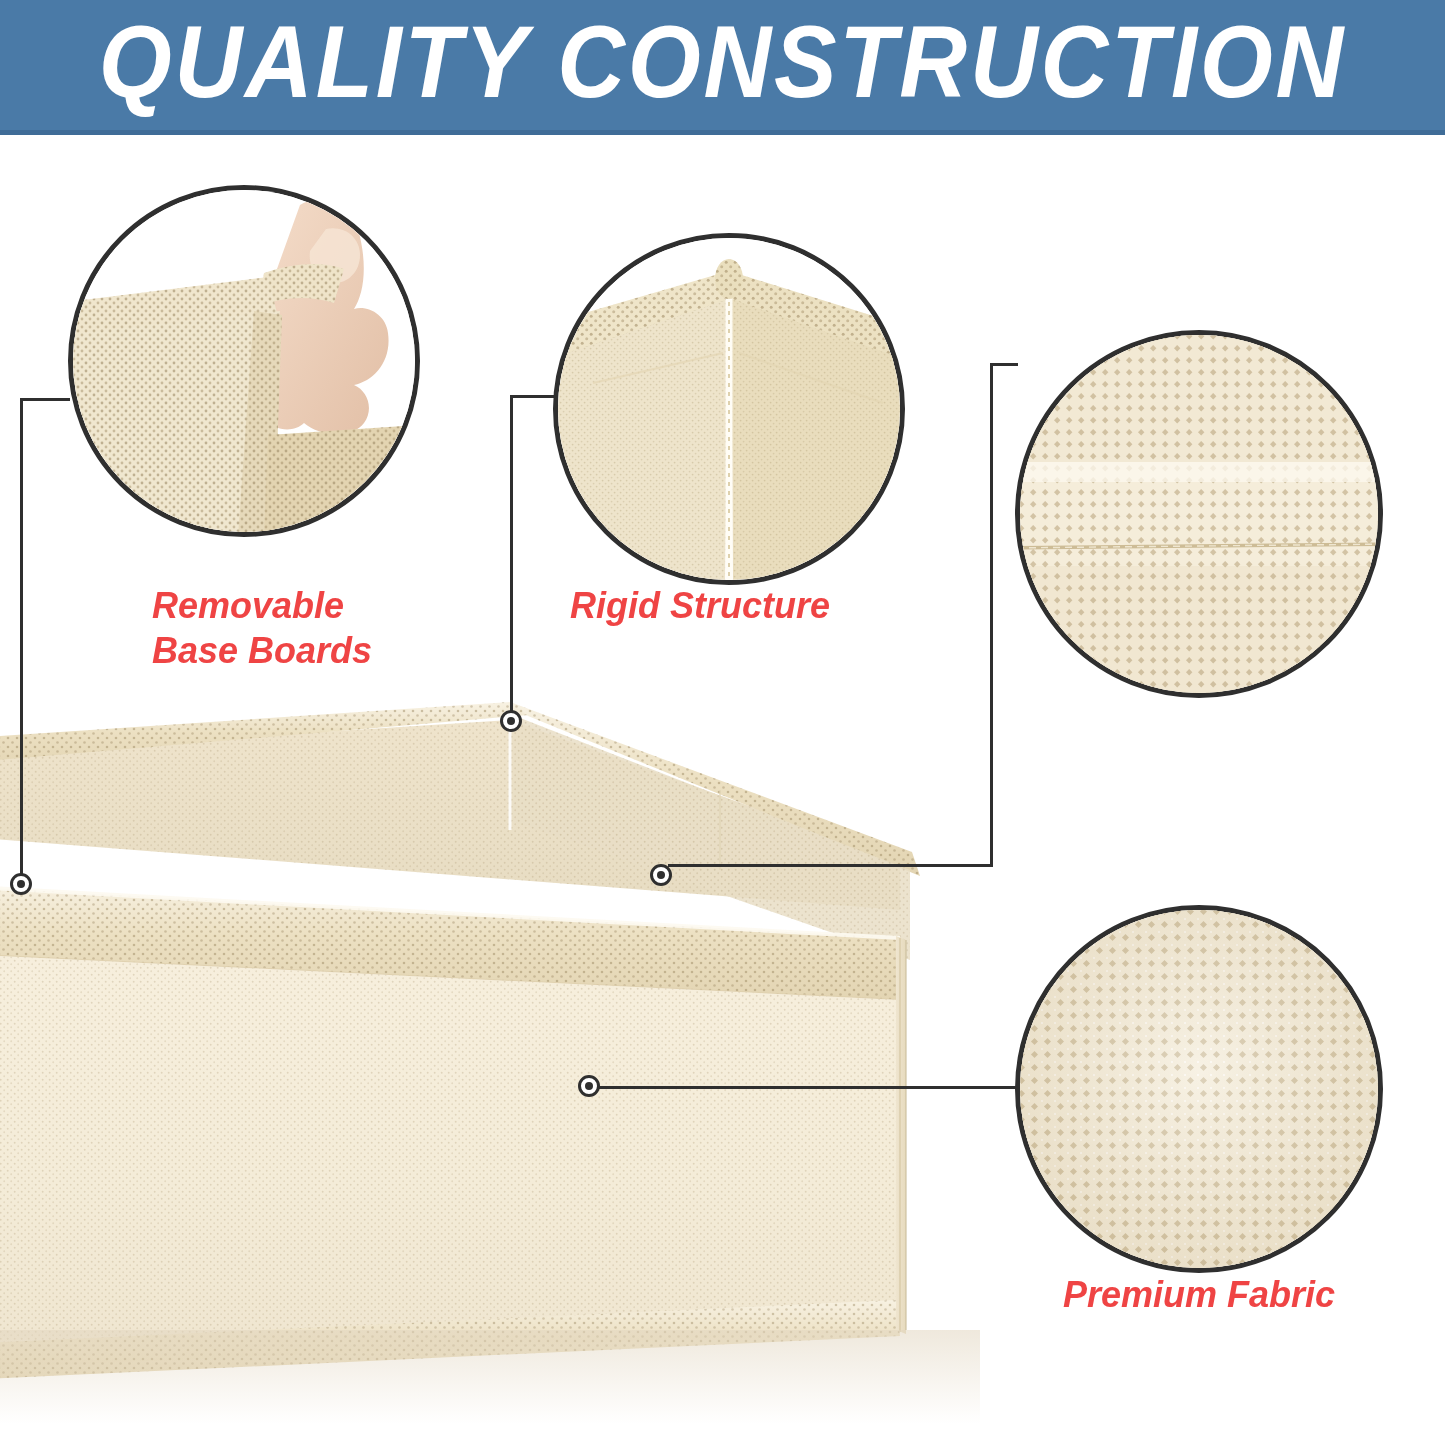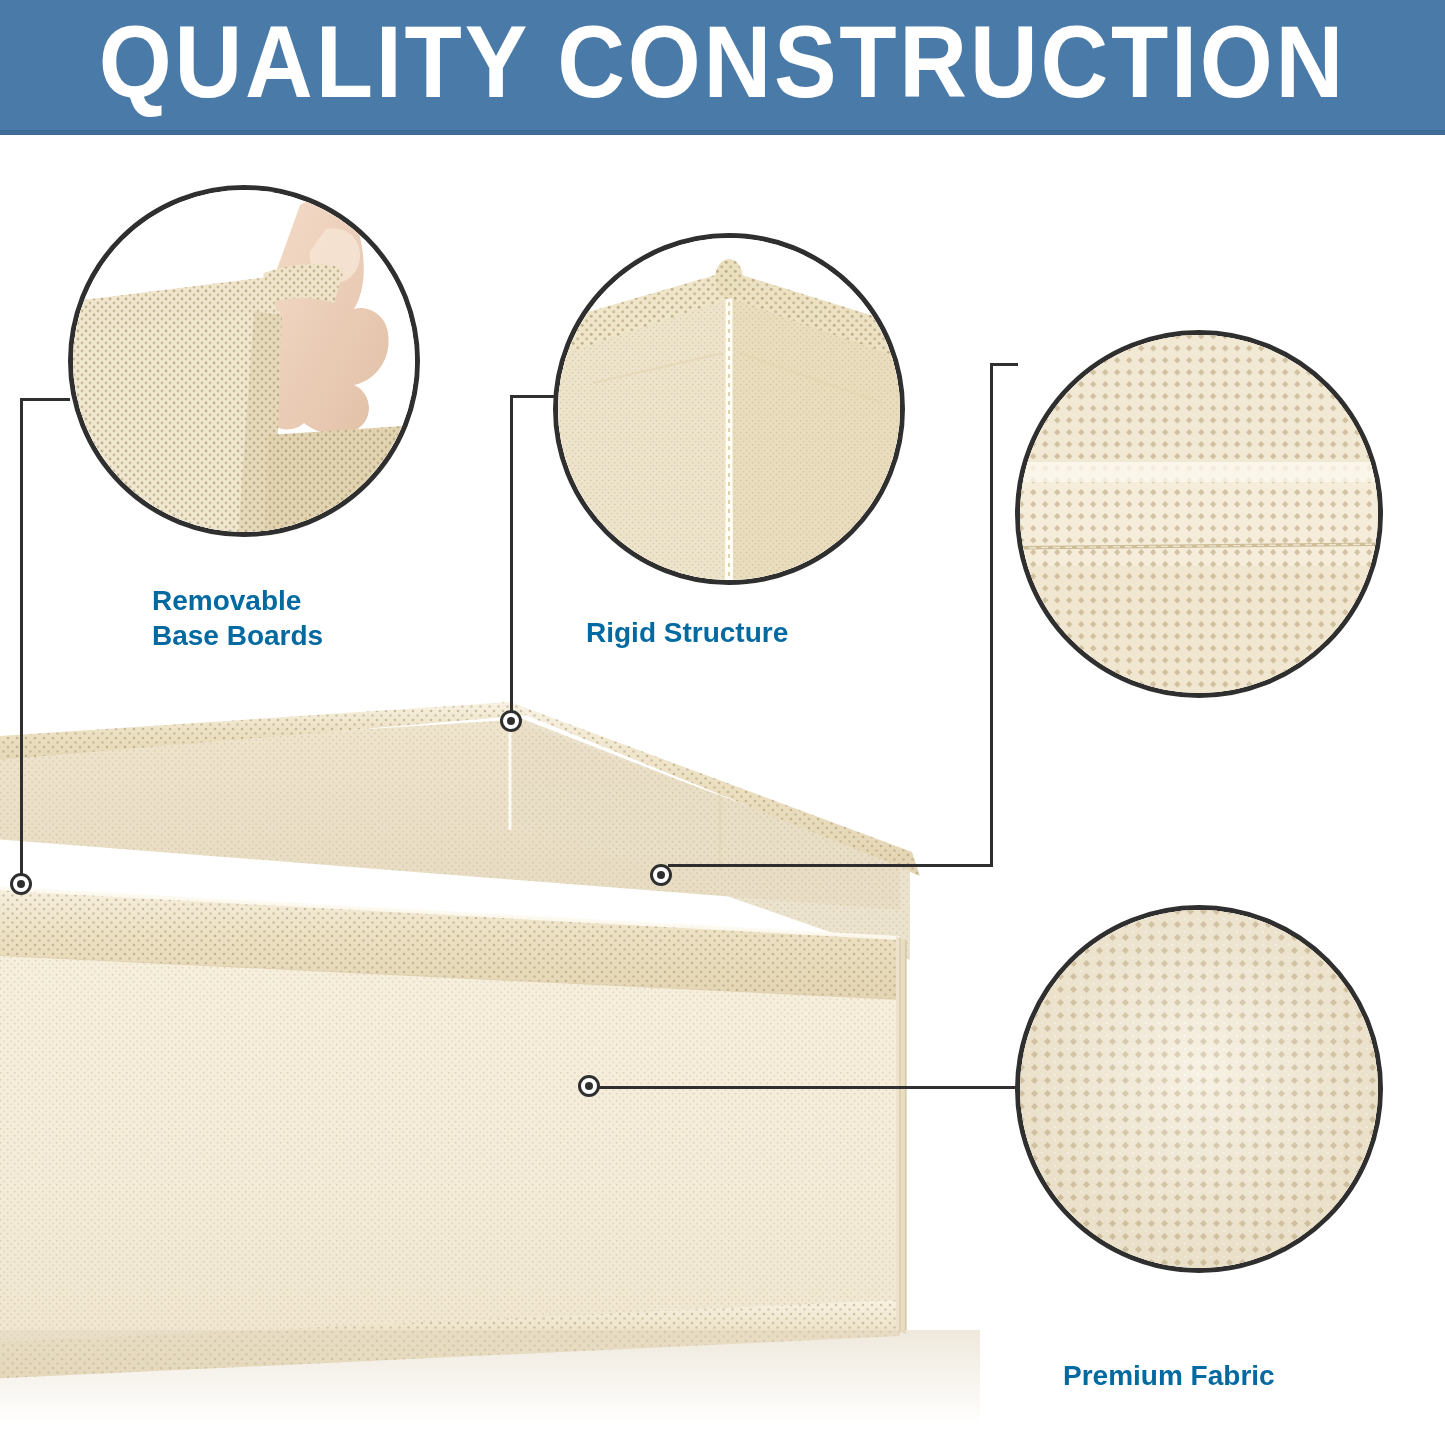--- a/index.html
+++ b/index.html
@@ -7,20 +7,21 @@
     padding: 0;
     background: #ffffff;
   }
   #page {
     position: relative;
     width: 1445px;
     height: 1445px;
     background: #ffffff;
     overflow: hidden;
     font-family: "Liberation Sans", sans-serif;
+    font-style: italic;
   }
 
   
   #banner {
     position: absolute;
     left: 0;
     top: 0;
     width: 1445px;
     height: 130px;
     background: #4a7aa7;
@@ -101,24 +102,24 @@
     top: 4px;
     width: 8px;
     height: 8px;
     border-radius: 50%;
     background: #2f2f2f;
   }
 
   
   .callout-label {
     position: absolute;
-    color: #0369a1;
+    color: #ef4444;
     font-family: "Liberation Sans", sans-serif;
     font-weight: bold;
-    font-size: 28px;
+    font-size: 36px;
     line-height: 1.25;
     white-space: pre-line;
   }
 
   
   #product {
     position: absolute;
     left: -120px;
     top: 700px;
     width: 1060px;
@@ -287,21 +288,21 @@
 
         <path d="M 40 150 L 170 120" stroke="#e2d4b0" stroke-width="2" fill="none" opacity="0.6"></path>
         <path d="M 186 120 L 330 170" stroke="#e2d4b0" stroke-width="2" fill="none" opacity="0.5"></path>
       </svg>
     </div>
   </div>
 
   <div class="leader leader-h" style="left:510px; top:395px; width:48px;"></div>
   <div class="leader leader-v" style="left:510px; top:395px; height:326px;"></div>
   <div class="leader-dot" style="left:500px; top:710px;"></div>
-  <div class="callout-label" style="left:586px; top:583px;margin-top:32px;">Rigid Structure</div>
+  <div class="callout-label" style="left:570px; top:583px;">Rigid Structure</div>
 
   <div class="callout-circle" style="left:1015px; top:330px; width:368px; height:368px;">
     <div class="circle-inner tex-diamond">
       <svg width="368" height="368" viewBox="0 0 368 368" style="position:absolute;left:-5px;top:-5px;">
         <defs>
           <pattern id="d3" width="12" height="12" patternUnits="userSpaceOnUse">
             <rect x="0" y="0" width="12" height="12" fill="none"></rect>
             <rect x="4" y="4" width="4.5" height="4.5" fill="rgba(178,156,112,0.45)" transform="rotate(45 6.2 6.2)"></rect>
           </pattern>
         </defs>
@@ -344,15 +345,15 @@
           </radialGradient>
         </defs>
         <rect x="-10" y="-10" width="390" height="390" fill="url(#d4)"></rect>
         <rect x="-10" y="-10" width="390" height="390" fill="url(#vig4)"></rect>
       </svg>
     </div>
   </div>
 
   <div class="leader leader-h" style="left:598px; top:1086px; width:420px;"></div>
   <div class="leader-dot" style="left:578px; top:1075px;"></div>
-  <div class="callout-label" style="left:1063px; top:1358px;">Premium Fabric</div>
+  <div class="callout-label" style="left:1063px; top:1272px;">Premium Fabric</div>
 
 </div>
 
 </body></html>

